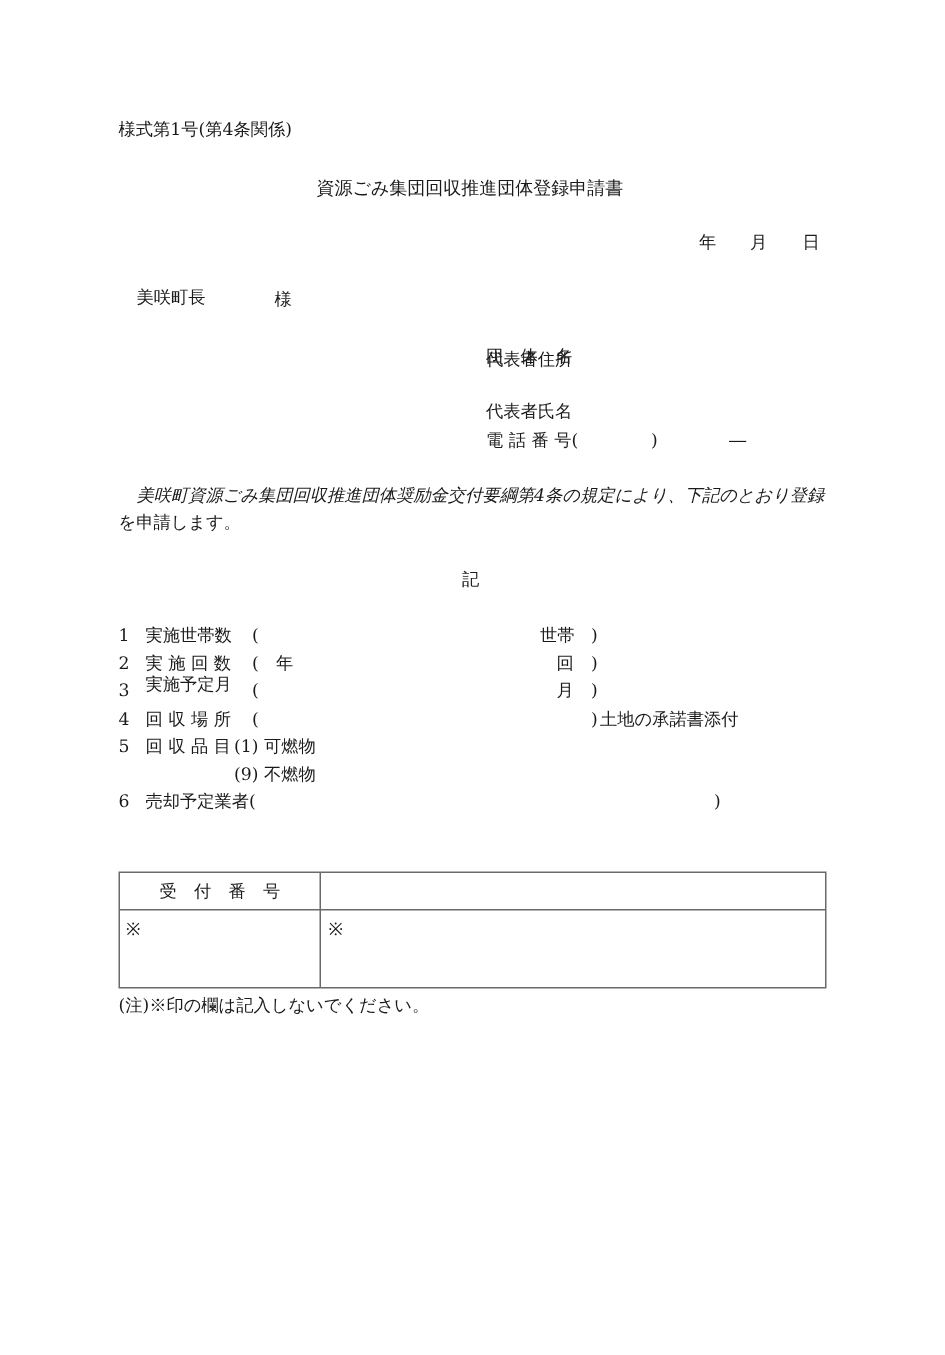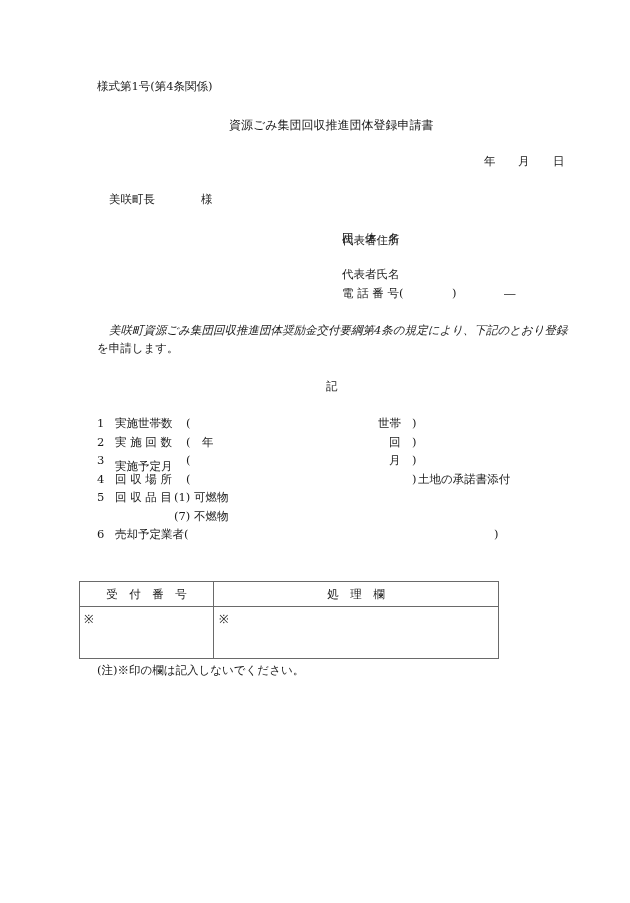--- a/index.html
+++ b/index.html
@@ -1,23 +1,23 @@
 <!DOCTYPE html>
 <html><head>
 <meta charset="utf-8">
 <style>
   html, body { margin: 0; padding: 0; background: #ffffff; }
   body {
     width: 630px; height: 903px; position: relative; overflow: hidden;
     font-family: "DejaVu Serif", "Liberation Serif", serif;
     color: #1a1a1a; font-size: 11.5px;
   }
-  .abs { position: absolute; white-space: nowrap; line-height: 14px; margin-left: 18px; }
+  .abs { position: absolute; white-space: nowrap; line-height: 14px; }
   .table {
-    position: absolute; left: 79px; top: 581px; width: 420px; height: 78px;
+    position: absolute; left: 79px; top: 581px; width: 472px; height: 78px;
     border: 1px solid #6a6a6a; box-sizing: border-box;
   }
   .table .vline { position: absolute; left: 133px; top: 0; bottom: 0; width: 1px; background: #6a6a6a; }
   .table .hline { position: absolute; left: 0; right: 0; top: 24px; height: 1px; background: #6a6a6a; }
   .table .cell { position: absolute; white-space: nowrap; line-height: 14px; }
 </style>
 </head>
 <body>
 
 <div class="abs" style="left:79px;top:79px;">様式第1号(第4条関係)</div>
@@ -50,43 +50,42 @@
   <div class="abs" style="left:394px;top:416px;">)</div>
 
   <div class="abs" style="left:79px;top:435px;">2</div>
   <div class="abs" style="left:97px;top:435px;">実 施 回 数</div>
   <div class="abs" style="left:168px;top:435px;">(</div>
   <div class="abs" style="left:184px;top:435px;">年</div>
   <div class="abs" style="left:371px;top:435px;">回</div>
   <div class="abs" style="left:394px;top:435px;">)</div>
 
   <div class="abs" style="left:79px;top:453px;">3</div>
-  <div class="abs" style="left:97px;top:459px;">実施予定月</div>
+  <div class="abs" style="left:97px;top:449px;">実施予定月</div>
   <div class="abs" style="left:168px;top:453px;">(</div>
   <div class="abs" style="left:371px;top:453px;">月</div>
   <div class="abs" style="left:394px;top:453px;">)</div>
 
   <div class="abs" style="left:79px;top:472px;">4</div>
   <div class="abs" style="left:97px;top:472px;">回 収 場 所</div>
   <div class="abs" style="left:168px;top:472px;">(</div>
   <div class="abs" style="left:394px;top:472px;">)</div>
   <div class="abs" style="left:400px;top:472px;">土地の承諾書添付</div>
 
   <div class="abs" style="left:79px;top:490px;">5</div>
   <div class="abs" style="left:97px;top:490px;">回 収 品 目</div>
   <div class="abs" style="left:156px;top:490px;">(1) 可燃物</div>
-  <div class="abs" style="left:156px;top:509px;">(7) 不燃物</div>
+  <div class="abs" style="left:156px;top:509px;">(9) 不燃物</div>
 
   <div class="abs" style="left:79px;top:527px;">6</div>
   <div class="abs" style="left:97px;top:527px;">売却予定業者(</div>
   <div class="abs" style="left:476px;top:527px;">)</div>
 </div>
 
 <div class="table">
   <div class="vline"></div>
   <div class="hline"></div>
   <div class="cell" style="left:0;width:133px;top:5px;text-align:center;">受　付　番　号</div>
-  <div class="cell" style="left:134px;right:0;top:5px;text-align:center;">処　理　欄</div>
   <div class="cell" style="left:4px;top:30px;">※</div>
   <div class="cell" style="left:139px;top:30px;">※</div>
 </div>
 
 <div class="abs" style="left:79px;top:663px;">(注)※印の欄は記入しないでください。</div>
 
 </body></html>

